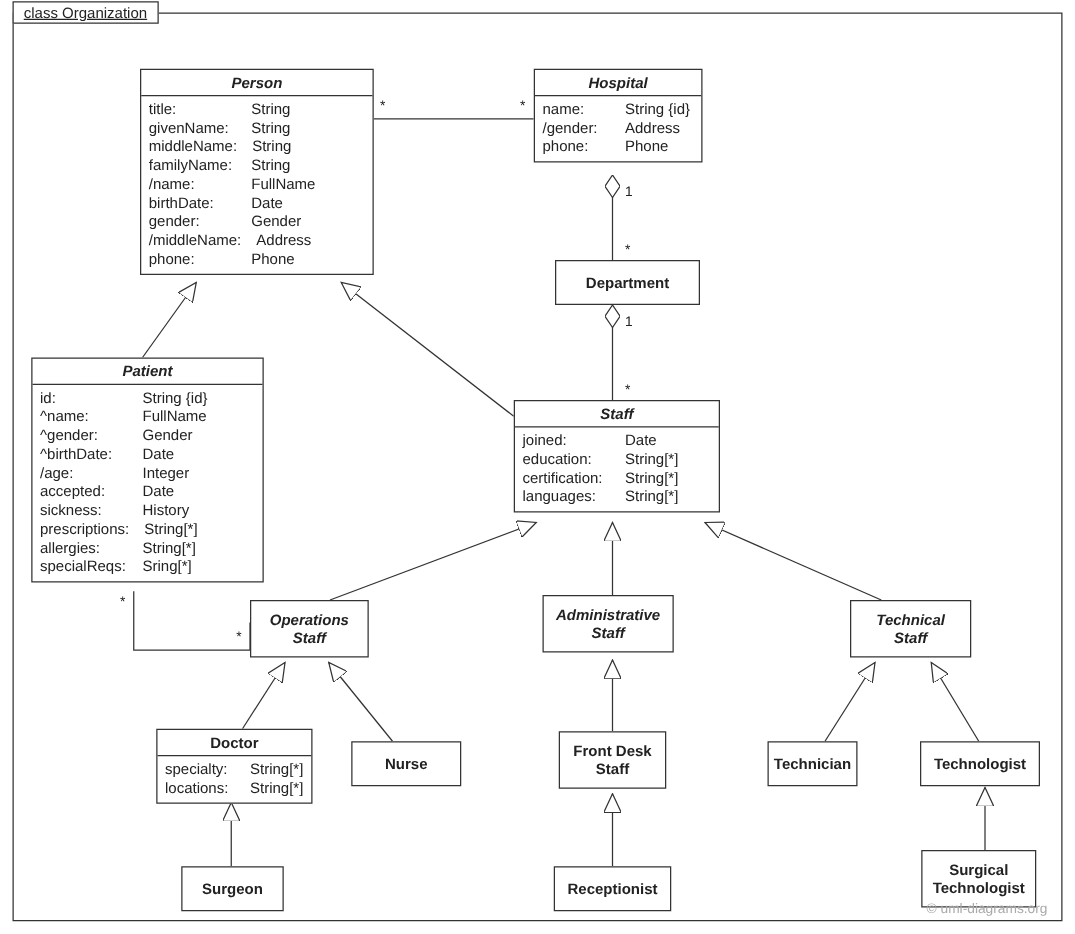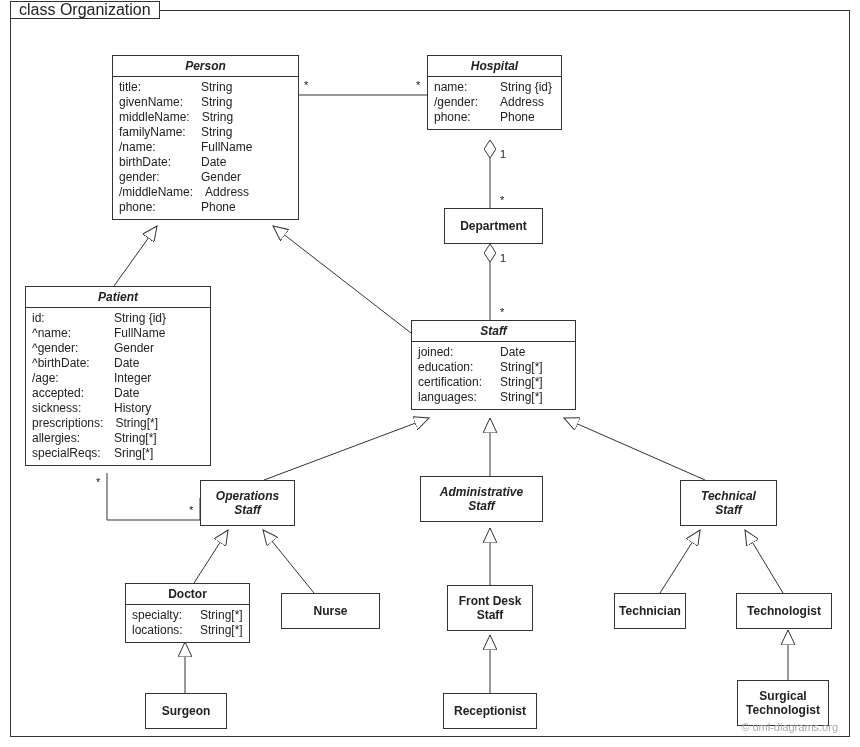--- a/index.html
+++ b/index.html
@@ -21,21 +21,22 @@
     left: 10px; top: 10px; right: 10px; bottom: 10px;
     border: 1px solid #333;
   }
   .frame-tab {
     position: absolute;
     left: -1px; top: -10px;
     border: 1px solid #333;
     background: #fff;
     padding: 0 8px;
     line-height: 16px;
-    font-size: 16px;
+    font-size: 12px;
+    text-decoration: underline;
   }
   .box {
     position: absolute;
     border: 1px solid #333;
     background: #fff;
     box-sizing: border-box;
   }
   .box .title {
     text-align: center;
     font-style: italic;
@@ -183,21 +184,21 @@
           <span class="n" style="min-width:54px">/gender:</span>
           <span class="t">Address</span>
         </div>
       <div class="row">
           <span class="n" style="min-width:54px">phone:</span>
           <span class="t">Phone</span>
         </div>
     </div>
   </div>
 
-  <div class="box" style="left:444px; top:208px; width:99px;">
+  <div class="box" style="left:444px; top:208px; width:116px;">
     <div class="title" style="font-style:normal;font-weight:600;padding:10px 4px;">Department</div>
   </div>
 
   <div class="box" style="left:25px; top:286px; width:186px;">
     <div class="title">Patient</div>
     <div class="divider"></div>
     <div class="attrs">
       <div class="row">
           <span class="n">id:</span>
           <span class="t">String {id}</span>
@@ -263,21 +264,21 @@
         </div>
     </div>
   </div>
 
   <div class="box" style="left:200px; top:480px; width:95px;">
     <div class="title" style="padding:8px 4px;">
       <span>Operations</span><br><span>Staff</span>
     </div>
   </div>
 
-  <div class="box" style="left:420px; top:476px; width:123px;">
+  <div class="box" style="left:434px; top:476px; width:105px;">
     <div class="title" style="padding:8px 4px;">
       <span>Administrative</span><br><span>Staff</span>
     </div>
   </div>
 
   <div class="box" style="left:680px; top:480px; width:97px;">
     <div class="title" style="padding:8px 4px;">
       <span>Technical</span><br><span>Staff</span>
     </div>
   </div>
@@ -290,21 +291,21 @@
           <span class="n" style="min-width:56px">specialty:</span>
           <span class="t">String[*]</span>
         </div>
       <div class="row">
           <span class="n" style="min-width:56px">locations:</span>
           <span class="t">String[*]</span>
         </div>
     </div>
   </div>
 
-  <div class="box" style="left:281px; top:593px; width:99px;">
+  <div class="box" style="left:281px; top:593px; width:88px;">
     <div class="title" style="font-style:normal;padding:10px 4px;">Nurse</div>
   </div>
 
   <div class="box" style="left:447px; top:585px; width:86px;">
     <div class="title" style="font-style:normal;padding:8px 4px;">
       <span>Front Desk</span><br><span>Staff</span>
     </div>
   </div>
 
   <div class="box" style="left:614px; top:593px; width:72px;">

